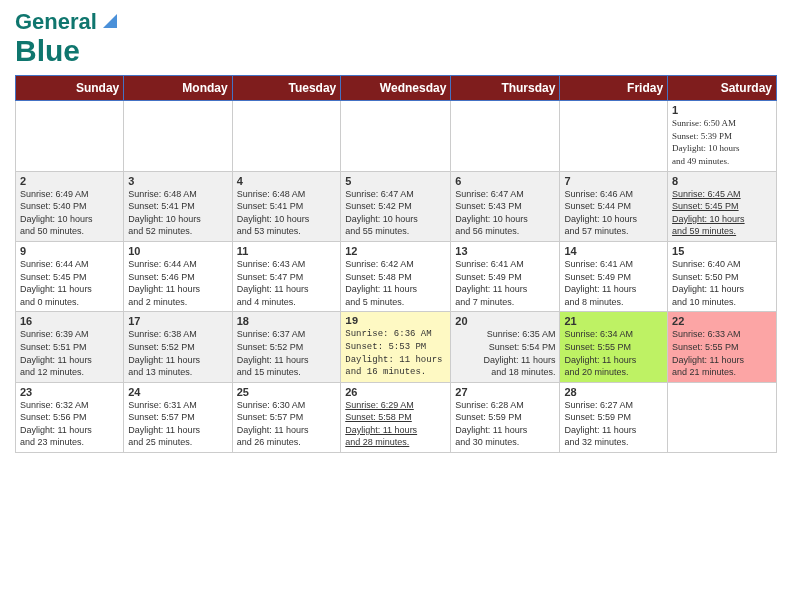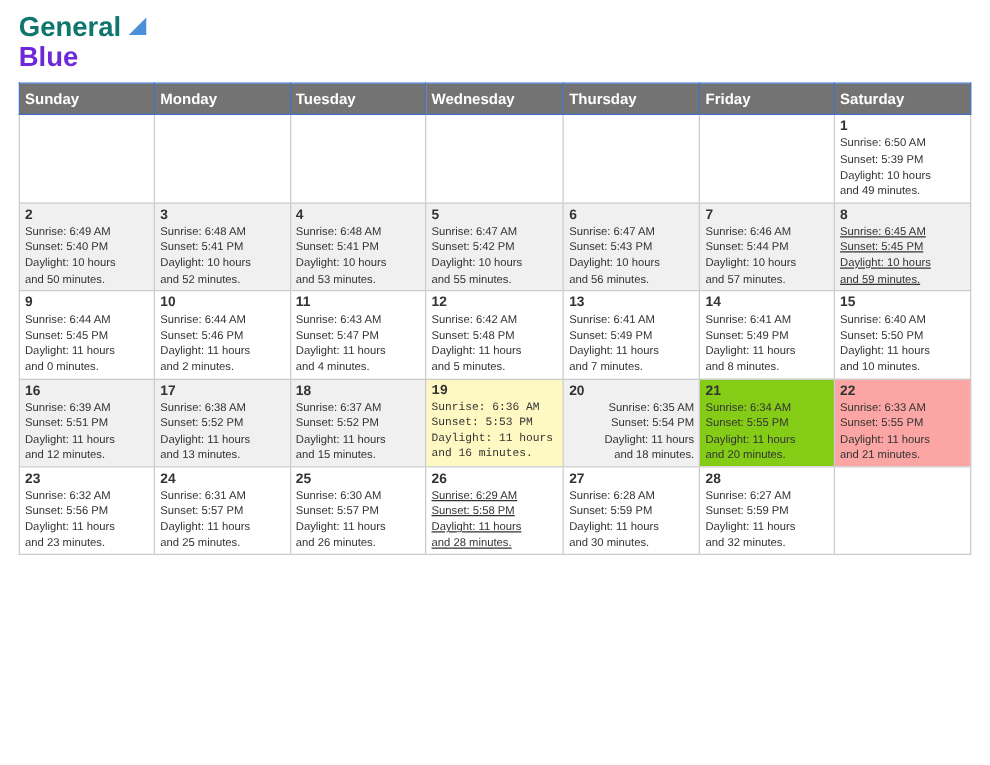--- a/index.html
+++ b/index.html
@@ -6,21 +6,21 @@
     body { font-family: Arial, sans-serif; background: #fff; width: 792px; height: 612px; overflow: hidden; }
     .page { width: 792px; height: 612px; padding: 10px 15px; }
     .header { display: flex; justify-content: space-between; align-items: flex-start; margin-bottom: 8px; }
     .logo { display: flex; align-items: center; }
     .logo-text { font-size: 22px; font-weight: bold; color: #333; line-height: 1.1; }
     .logo-text span { color: #0f766e; }
     .title-area { text-align: right; }
     .month-title { font-size: 36px; font-weight: normal; color: #333; }
     .location { font-size: 15px; color: #555; }
     .calendar { width: 100%; border-collapse: collapse; }
-    .calendar th { background: #737373; color: #fff; font-size: 12px; font-weight: bold; padding: 5px 4px; text-align: left; border: 1px solid #4472c4; }
+    .calendar th { background: #7f1d1d; color: #fff; font-size: 12px; font-weight: bold; padding: 5px 4px; text-align: right; border: 1px solid #4472c4; }
     .calendar td { border: 1px solid #ccc; vertical-align: top; padding: 3px 4px; width: 113px; min-height: 75px; font-size: 9.5px; color: #333; background: #fff; }
     .calendar tr:nth-child(even) td { background: #f5f5f5; }
     .day-num { font-size: 11px; font-weight: bold; display: block; margin-bottom: 1px; }
     .day-info { font-size: 9px; color: #333; line-height: 1.4; }
     .empty { background: #fff !important; }
   </style>
 </head>
 <body>
 
 <div class="page">
@@ -28,21 +28,21 @@
     <div class="logo">
       <div>
         <div style="display:flex;align-items:center;">
           <span class="logo-text">
             <span>General</span>
           </span>
           <svg width="22" height="22" viewBox="0 0 22 22" style="margin-left:2px;margin-top:-2px;">
             <polygon points="4,18 18,4 18,18" fill="#4a90d9"></polygon>
           </svg>
         </div>
-        <div class="logo-text" style="color:#6d28d9;font-size:22px;font-weight:bold;">Blue</div>
+        <div class="logo-text" style="color:#0f766e;font-size:30px;font-weight:bold;">Blue</div>
       </div>
     </div>
     <div class="title-area">
       <div class="month-title"></div>
       <div class="location"></div>
     </div>
   </div>
 
   <table class="calendar">
     <thead>
@@ -59,21 +59,21 @@
     <tbody id="calendar-body">
     <tr>
           <td class="empty"></td>
           <td class="empty"></td>
           <td class="empty"></td>
           <td class="empty"></td>
           <td class="empty"></td>
           <td class="empty"></td>
           <td>
             <span class="day-num">1</span>
-            <div class="day-info" style="white-space: pre-line;">Sunrise: 6:50 AM
+            <div class="day-info" style="white-space: pre-line; font-family: Liberation Serif, serif;">Sunrise: 6:50 AM
 Sunset: 5:39 PM
 Daylight: 10 hours
 and 49 minutes.</div>
           </td>
         </tr>
         <tr>
           <td style="background: rgb(240, 240, 240);">
             <span class="day-num">2</span>
             <div class="day-info" style="white-space: pre-line;">Sunrise: 6:49 AM
 Sunset: 5:40 PM
@@ -203,21 +203,21 @@
 Daylight: 11 hours
 and 16 minutes.</div>
           </td>
           <td style="background: rgb(240, 240, 240);">
             <span class="day-num">20</span>
             <div class="day-info" style="white-space: pre-line; text-align: right;">Sunrise: 6:35 AM
 Sunset: 5:54 PM
 Daylight: 11 hours
 and 18 minutes.</div>
           </td>
-          <td style="background: #84cc16;">
+          <td style="background: #bef264;">
             <span class="day-num">21</span>
             <div class="day-info" style="white-space: pre-line;">Sunrise: 6:34 AM
 Sunset: 5:55 PM
 Daylight: 11 hours
 and 20 minutes.</div>
           </td>
           <td style="background: #fca5a5;">
             <span class="day-num">22</span>
             <div class="day-info" style="white-space: pre-line;">Sunrise: 6:33 AM
 Sunset: 5:55 PM

